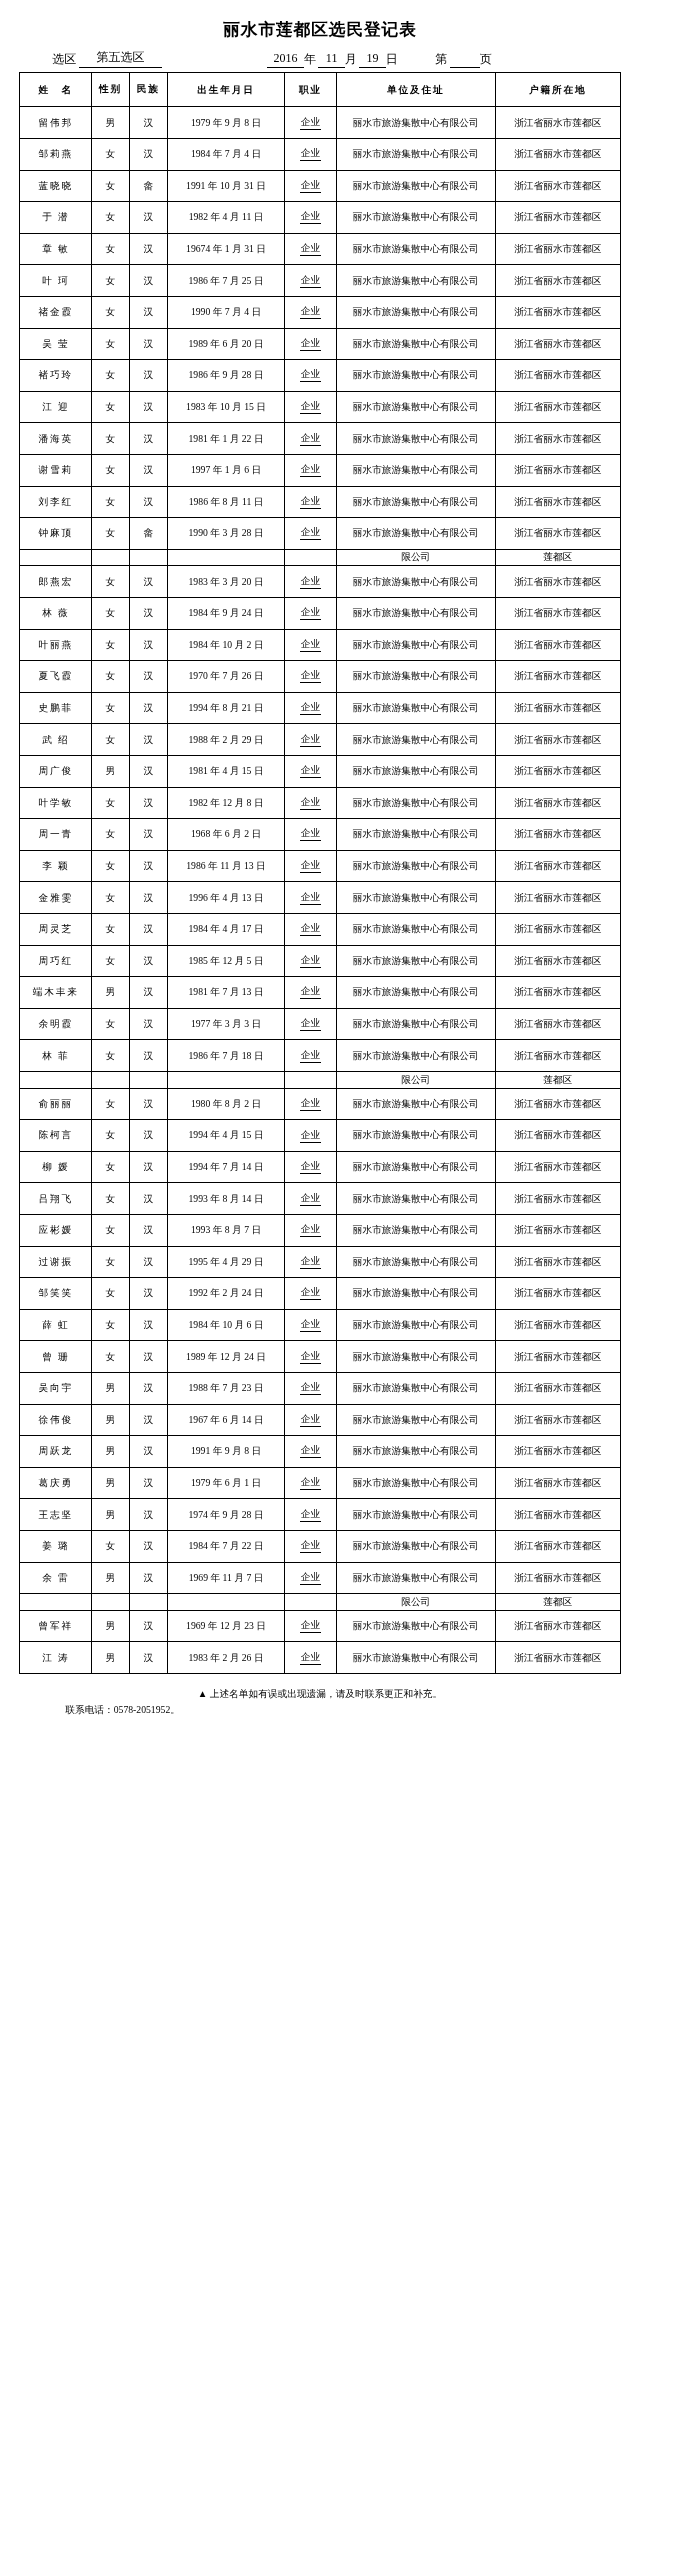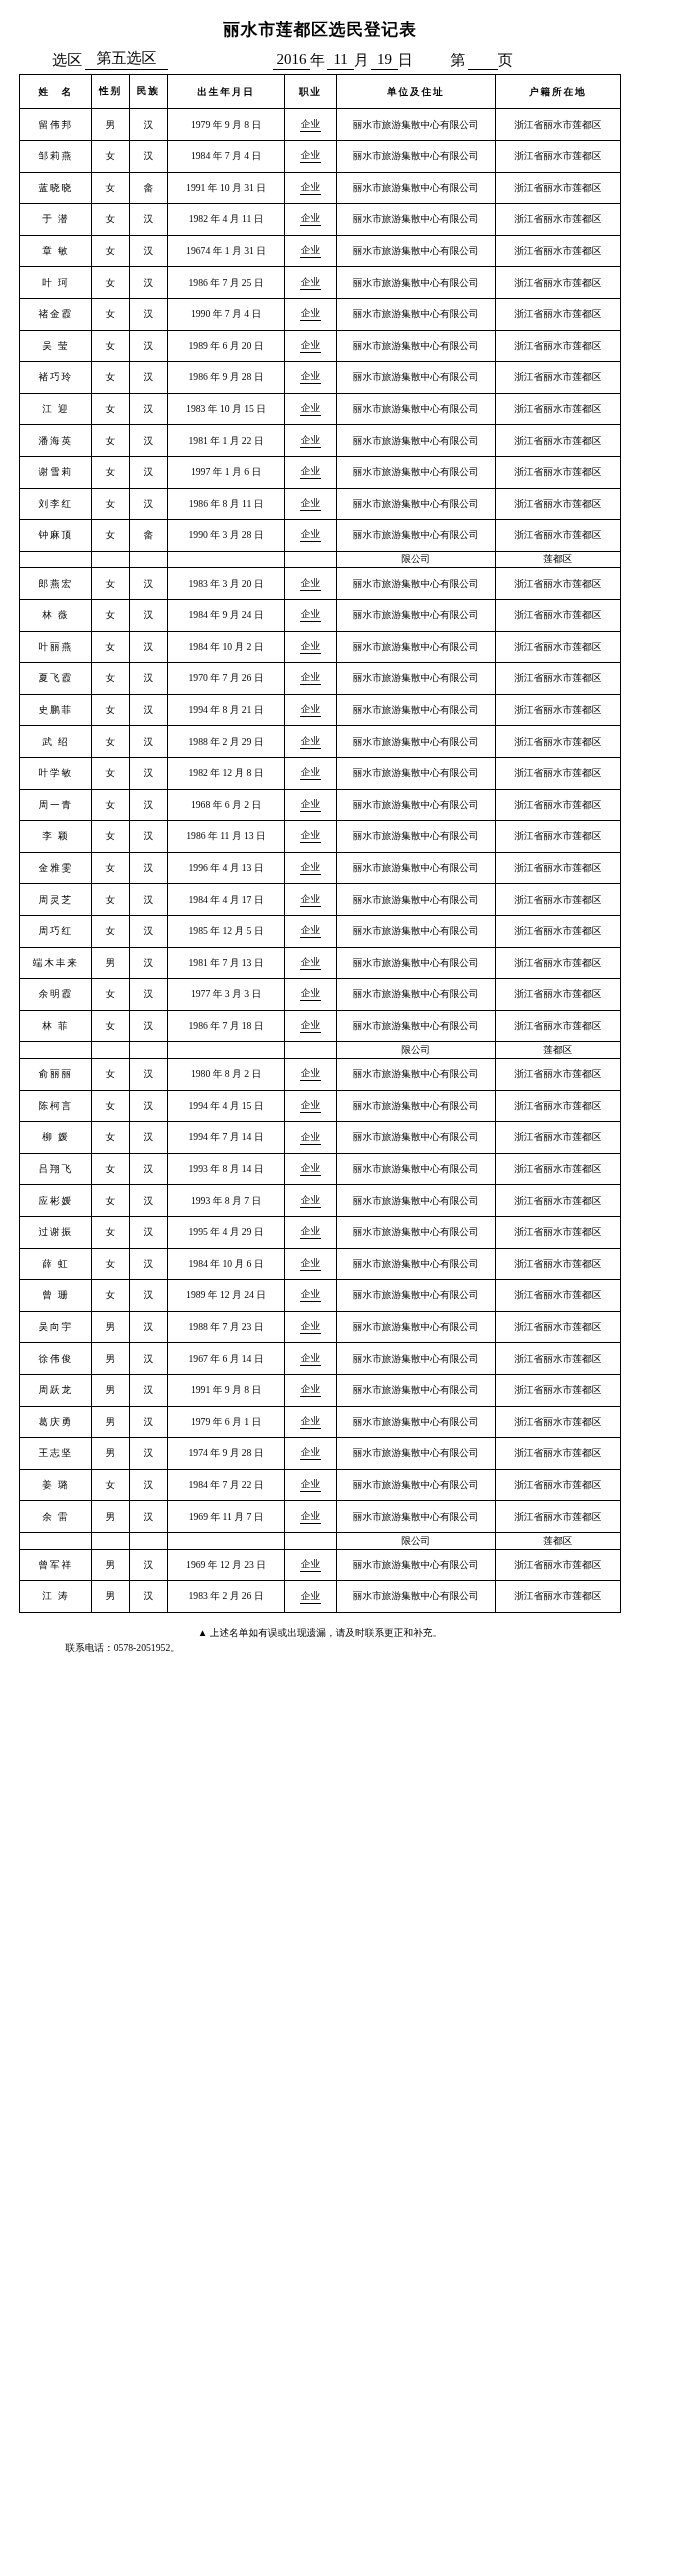--- a/index.html
+++ b/index.html
@@ -22,21 +22,21 @@
     text-align: center;
     font-size: 16.7px;
     font-weight: bold;
     letter-spacing: 0.9px;
     margin: 5.3px 0 8.8px 0;
     font-family: "Liberation Serif", "DejaVu Serif", serif;
   }
   .meta-row {
     display: flex;
     align-items: flex-end;
-    font-size: 15px;
+    font-size: 12px;
     padding: 0 7px 3.5px 7px;
     gap: 0px;
   }
   .meta-cell {
     display: flex;
     align-items: flex-end;
     white-space: nowrap;
   }
   .meta-label { padding-right: 2.6px; }
   .meta-val {
@@ -335,20 +335,29 @@
         <tr>
           <td class="name">武 绍</td>
           <td>女</td>
           <td>汉</td>
           <td class="birth">1988 年 2 月 29 日</td>
           <td class="job"><span class="u">企业</span></td>
           <td class="unit">丽水市旅游集散中心有限公司</td>
           <td class="house">浙江省丽水市莲都区</td>
         </tr>
         <tr>
+          <td class="name">周广俊</td>
+          <td>男</td>
+          <td>汉</td>
+          <td class="birth">1981 年 4 月 15 日</td>
+          <td class="job"><span class="u">企业</span></td>
+          <td class="unit">丽水市旅游集散中心有限公司</td>
+          <td class="house">浙江省丽水市莲都区</td>
+        </tr>
+        <tr>
           <td class="name">叶学敏</td>
           <td>女</td>
           <td>汉</td>
           <td class="birth">1982 年 12 月 8 日</td>
           <td class="job"><span class="u">企业</span></td>
           <td class="unit">丽水市旅游集散中心有限公司</td>
           <td class="house">浙江省丽水市莲都区</td>
         </tr>
         <tr>
           <td class="name">周一青</td>
@@ -474,20 +483,29 @@
           <td class="birth">1993 年 8 月 7 日</td>
           <td class="job"><span class="u">企业</span></td>
           <td class="unit">丽水市旅游集散中心有限公司</td>
           <td class="house">浙江省丽水市莲都区</td>
         </tr>
         <tr>
           <td class="name">过谢振</td>
           <td>女</td>
           <td>汉</td>
           <td class="birth">1995 年 4 月 29 日</td>
+          <td class="job"><span class="u">企业</span></td>
+          <td class="unit">丽水市旅游集散中心有限公司</td>
+          <td class="house">浙江省丽水市莲都区</td>
+        </tr>
+        <tr>
+          <td class="name">邹笑笑</td>
+          <td>女</td>
+          <td>汉</td>
+          <td class="birth">1992 年 2 月 24 日</td>
           <td class="job"><span class="u">企业</span></td>
           <td class="unit">丽水市旅游集散中心有限公司</td>
           <td class="house">浙江省丽水市莲都区</td>
         </tr>
         <tr>
           <td class="name">薛 虹</td>
           <td>女</td>
           <td>汉</td>
           <td class="birth">1984 年 10 月 6 日</td>
           <td class="job"><span class="u">企业</span></td>

